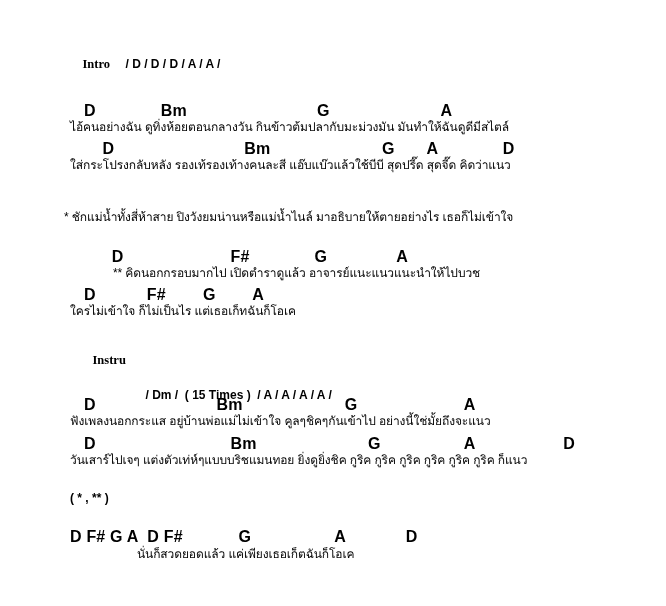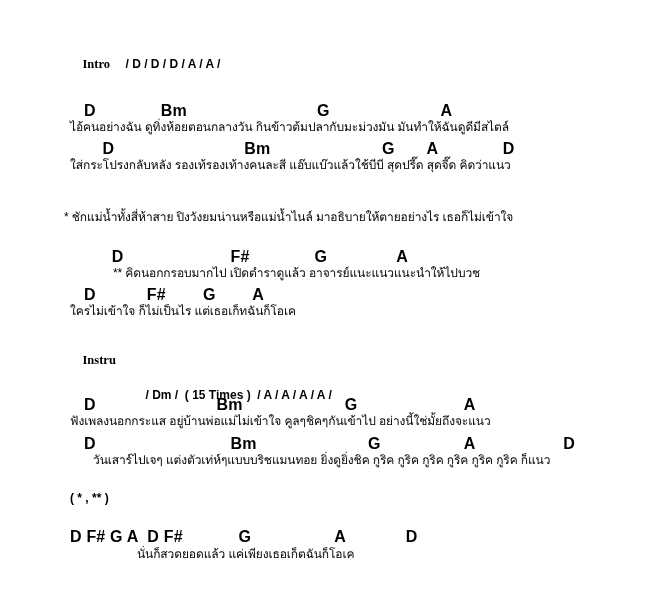--- a/index.html
+++ b/index.html
@@ -77,31 +77,31 @@
   <div class="line lyric-line" style="left:70px; top:159px;">ใส่กระโปรงกลับหลัง รองเท้รองเท้างคนละสี แอ๊บแบ๊วแล้วใช้บีบี สุดปรี๊ด สุดจี๊ด คิดว่าแนว</div>
 
   <div class="line lyric-line" style="left:64px; top:211px;">* ชักแม่น้ำทั้งสี่ห้าสาย ปิงวังยมน่านหรือแม่น้ำไนล์ มาอธิบายให้ตายอย่างไร เธอก็ไม่เข้าใจ</div>
 
   <div class="line chord-line" style="left:70px; top:249px;">         D                       F#              G               A</div>
   <div class="line lyric-line" style="left:79px; top:267px;margin-left:34px;">** คิดนอกกรอบมากไป เปิดตำราดูแล้ว อาจารย์แนะแนวแนะนำให้ไปบวช</div>
 
   <div class="line chord-line" style="left:70px; top:287px;">   D           F#        G        A</div>
   <div class="line lyric-line" style="left:70px; top:305px;">ใครไม่เข้าใจ ก็ไม่เป็นไร แต่เธอเก็ทฉันก็โอเค</div>
 
-  <div class="line section-line" style="left:70px; top:341px;">
+  <div class="line section-line" style="left:80px; top:341px;">
     <span>Instru</span>
   </div>
   <div class="line section-line" style="left:133px; top:376px;">
     <span class="chords">/ Dm /  ( 15 Times )  / A / A / A / A /</span>
   </div>
 
   <div class="line chord-line" style="left:70px; top:397px;">   D                          Bm                      G                       A</div>
   <div class="line lyric-line" style="left:70px; top:415px;">ฟังเพลงนอกกระแส อยู่บ้านพ่อแม่ไม่เข้าใจ คูลๆชิคๆกันเข้าไป อย่างนี้ใช่มั้ยถึงจะแนว</div>
 
   <div class="line chord-line" style="left:70px; top:436px;">   D                             Bm                        G                  A                   D</div>
-  <div class="line lyric-line" style="left:70px; top:454px;margin-left:23px;">วันเสาร์ไปเจๆ แต่งตัวเท่ห์ๆแบบบริชแมนทอย ยิ่งดูยิ่งชิค กูริค กูริค กูริค กูริค กูริค กูริค ก็แนว</div>
+  <div class="line lyric-line" style="left:70px; top:454px;">วันเสาร์ไปเจๆ แต่งตัวเท่ห์ๆแบบบริชแมนทอย ยิ่งดูยิ่งชิค กูริค กูริค กูริค กูริค กูริค กูริค ก็แนว</div>
 
   <div class="line repeat-line" style="left:70px; top:492px;">( * , ** )</div>
 
   <div class="line chord-line" style="left:70px; top:529px;">D F# G A  D F#            G                  A             D</div>
   <div class="line lyric-line" style="left:137px; top:548px;">นั่นก็สวดยอดแล้ว แค่เพียงเธอเก็ตฉันก็โอเค</div>
 
 </div>
 
 </body></html>

